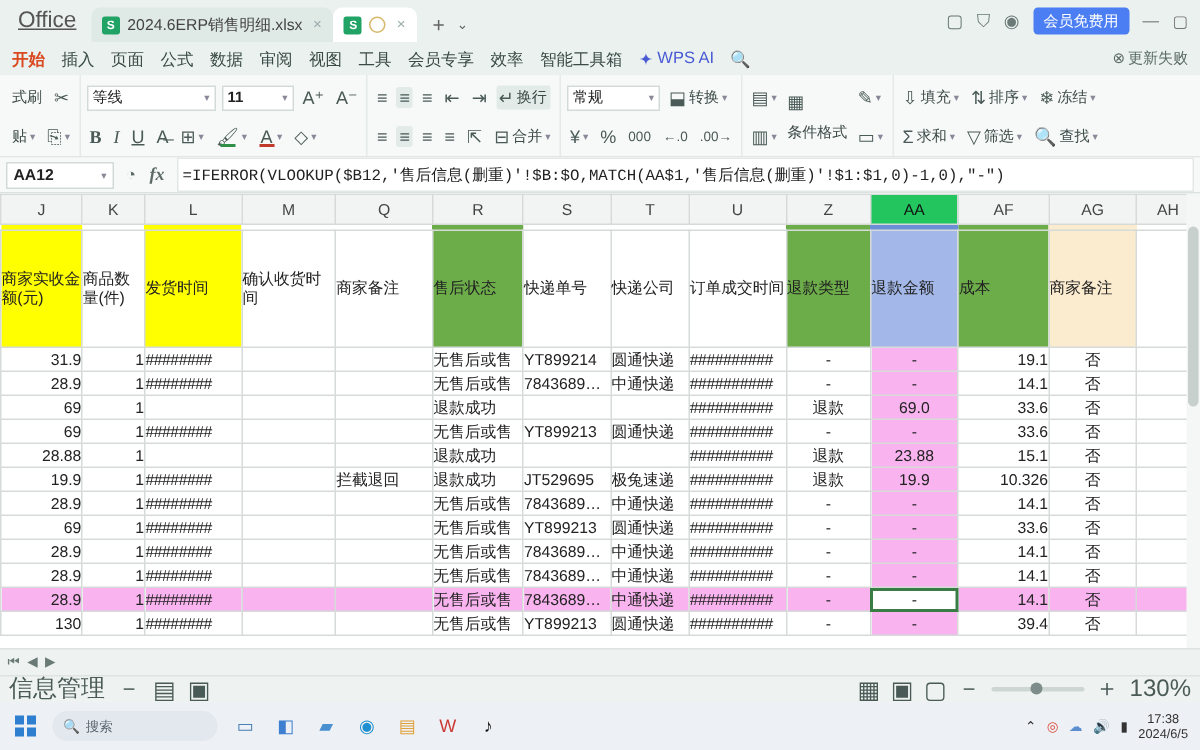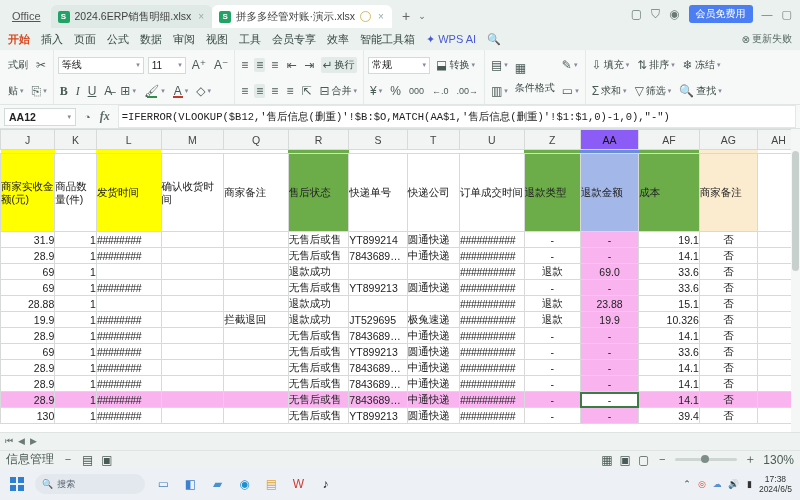--- a/index.html
+++ b/index.html
@@ -8,21 +8,21 @@
     font-family: "Liberation Sans", "DejaVu Sans", sans-serif;
     font-size: 11px;
     background:#f2f5f4;
     color:#222;
     -webkit-font-smoothing:antialiased;
   }
   .app { width:800px; height:500px; position:relative; display:flex; flex-direction:column; background:#eef3f1; }
 
   
   .tabbar { height:28px; background:#eaf1ee; display:flex; align-items:flex-end; padding-left:4px; flex:0 0 28px; }
-  .office-btn { font-size:11px; color:#555; padding:4px 10px 6px 8px;text-decoration:underline; }
+  .office-btn { font-size:15px; color:#555; padding:4px 10px 6px 8px;text-decoration:underline; }
   .doctab { height:23px; display:flex; align-items:center; gap:5px; padding:0 8px 0 7px;
             border-radius:6px 6px 0 0; font-size:10.5px; color:#444; max-width:190px; }
   .doctab.inactive { background:#dfe9e5; }
   .doctab.active { background:#ffffff; }
   .xls-ico { width:12px; height:12px; border-radius:2px; background:#21a366; color:#fff; font-size:8px;
              display:flex; align-items:center; justify-content:center; font-weight:bold; flex:0 0 12px; }
   .tabtxt { white-space:nowrap; overflow:hidden; text-overflow:ellipsis; }
   .tabclose { color:#9aa; font-size:10px; padding-left:2px; }
   .tab-dot { width:11px;height:11px;border-radius:50%;border:1px solid #d8b96a; display:inline-block; }
   .newtab { display:flex; align-items:center; gap:8px; padding:0 8px 4px 10px; color:#666; font-size:14px; }
@@ -46,43 +46,43 @@
   .rrow { display:flex; align-items:center; gap:4px; height:21px; }
   .rbtn { display:flex; align-items:center; gap:2px; font-size:10px; color:#3c4a47; padding:1px 2px; border-radius:2px; white-space:nowrap; }
   .rbtn.on { background:#e2ebe8; }
   .gly { font-size:12px; color:#4a5a56; line-height:1; }
   .gly.b { font-weight:bold; font-family:"Liberation Serif", serif; }
   .gly.i { font-style:italic; font-family:"Liberation Serif", serif; }
   .gly.u { text-decoration:underline; }
   .caret { font-size:7px; color:#889; }
   .fontbox { width:86px; height:17px; border:1px solid #d3dbd8; background:#fff; font-size:10px;
              display:flex; align-items:center; justify-content:space-between; padding:0 3px;font-family:Liberation Serif, serif; }
-  .sizebox { width:38px; height:17px; border:1px solid #d3dbd8; background:#fff; font-size:10px;
-             display:flex; align-items:center; justify-content:space-between; padding:0 3px; }
+  .sizebox { width:48px; height:17px; border:1px solid #d3dbd8; background:#fff; font-size:10px;
+             display:flex; align-items:center; justify-content:space-between; padding:0 3px;font-weight:bold; }
   .numbox { width:62px; height:17px; border:1px solid #d3dbd8; background:#fff; font-size:10px;
             display:flex; align-items:center; justify-content:space-between; padding:0 3px; }
   .colorbar { height:2px; width:10px; margin-top:-1px; }
 
   
   .fbar { height:24px; background:#f6f9f8; display:flex; align-items:center; flex:0 0 24px; border-bottom:1px solid #dbe3e0; }
   .namebox { width:72px; height:18px; margin-left:4px; background:#fff; border:1px solid #d3dbd8; display:flex;
              align-items:center; justify-content:space-between; padding:0 4px; font-size:10.5px; font-weight:bold; }
   .fb-icons { display:flex; align-items:center; gap:9px; padding:0 8px; color:#5d6b67; font-size:11px; }
   .fx { font-style:italic; font-family:"Liberation Serif", serif; font-weight:bold; font-size:12px; }
   .finput { flex:1; height:23px; background:#fff; border:1px solid #e2e8e6; font-size:10.5px;
             display:flex; align-items:center; padding:0 3px; margin-right:4px; white-space:nowrap; overflow:hidden;
             font-family:"Liberation Mono", monospace; }
 
   
   .gridwrap { flex:1; position:relative; background:#fff; overflow:hidden; }
   table.grid { border-collapse:collapse; table-layout:fixed; width:100%; }
   table.grid td, table.grid th { border:1px solid #d6dbd9; font-weight:normal; padding:0; }
   .colhead td { height:20px; background:#f1f4f3; text-align:center; font-size:10.5px; color:#444;
                 border-top:none; border-bottom:1px solid #c9d0cd; }
-  .colhead td.sel { background:#8b5cf6; color:#111; }
+  .colhead td.sel { background:#22c55e; color:#111; }
   .acc { height:4px; }
   .hdrow td { height:78px; font-size:10.5px; vertical-align:middle; padding:2px 3px; line-height:13px; }
   .hdrow td.y { background:#ffff00; }
   .hdrow td.g { background:#6cad4a; }
   .hdrow td.bl { background:#a3b8e8; }
   .hdrow td.cr { background:#fbecd0; }
   .hdrow td.w { background:#ffffff; }
   .drow td { height:16px; font-size:10.5px; padding:0 3px; white-space:nowrap; overflow:hidden; }
   .drow td.num { text-align:right; }
   .drow td.ctr { text-align:center; }
@@ -96,21 +96,21 @@
   
   .sheetbar { height:18px; background:#eef3f1; display:flex; align-items:center; flex:0 0 18px; font-size:10px;
               border-top:1px solid #dde4e1; }
   .snav { display:flex; gap:5px; padding:0 5px; color:#6a7a76; font-size:9px; }
   .stab { padding:2px 7px; white-space:nowrap; color:#3b4a46; }
   .stab.active { background:#fff; font-weight:bold; color:#1a1a1a; }
   .stab.hl { background:#ffff00; color:#c00; }
   .stab.hl2 { background:#ffff00; color:#3b4a46; }
 
   
-  .statusbar { height:18px; background:#eef3f1; display:flex; align-items:center; flex:0 0 18px; font-size:12px;
+  .statusbar { height:18px; background:#eef3f1; display:flex; align-items:center; flex:0 0 18px; font-size:16px;
                color:#4a5a56; border-top:1px solid #dde4e1; padding:0 6px; gap:8px; }
   .sb-right { margin-left:auto; display:flex; align-items:center; gap:7px; }
   .zoomtrack { width:62px; height:3px; background:#cdd6d3; border-radius:2px; position:relative; }
   .zoomknob { position:absolute; left:26px; top:-3px; width:8px; height:8px; border-radius:50%; background:#7e8d89; }
 
   
   .taskbar { height:32px; background:#edf1f5; display:flex; align-items:center; flex:0 0 32px; gap:10px; padding:0 8px; }
   .tb-search { width:110px; height:20px; background:#e3e8ee; border-radius:10px; display:flex; align-items:center;
                gap:4px; padding:0 7px; font-size:9px; color:#5a6570; }
   .tb-ic { width:17px; height:17px; display:flex; align-items:center; justify-content:center; font-size:12px; }
@@ -128,21 +128,20 @@
     <div class="office-btn">Office</div>
 
     <div class="doctab inactive">
       <span class="xls-ico">S</span>
       <span class="tabtxt">2024.6ERP销售明细.xlsx</span>
       <span class="tabclose">×</span>
     </div>
 
     <div class="doctab active">
       <span class="xls-ico">S</span>
-      <span class="tabtxt">拼多多经管对账·演示.xlsx</span>
       <span class="tab-dot"></span>
       <span class="tabclose">×</span>
     </div>
 
     <div class="newtab">
       <span>+</span>
       <span style="font-size:9px">⌄</span>
     </div>
 
     <div class="tabbar-right">

